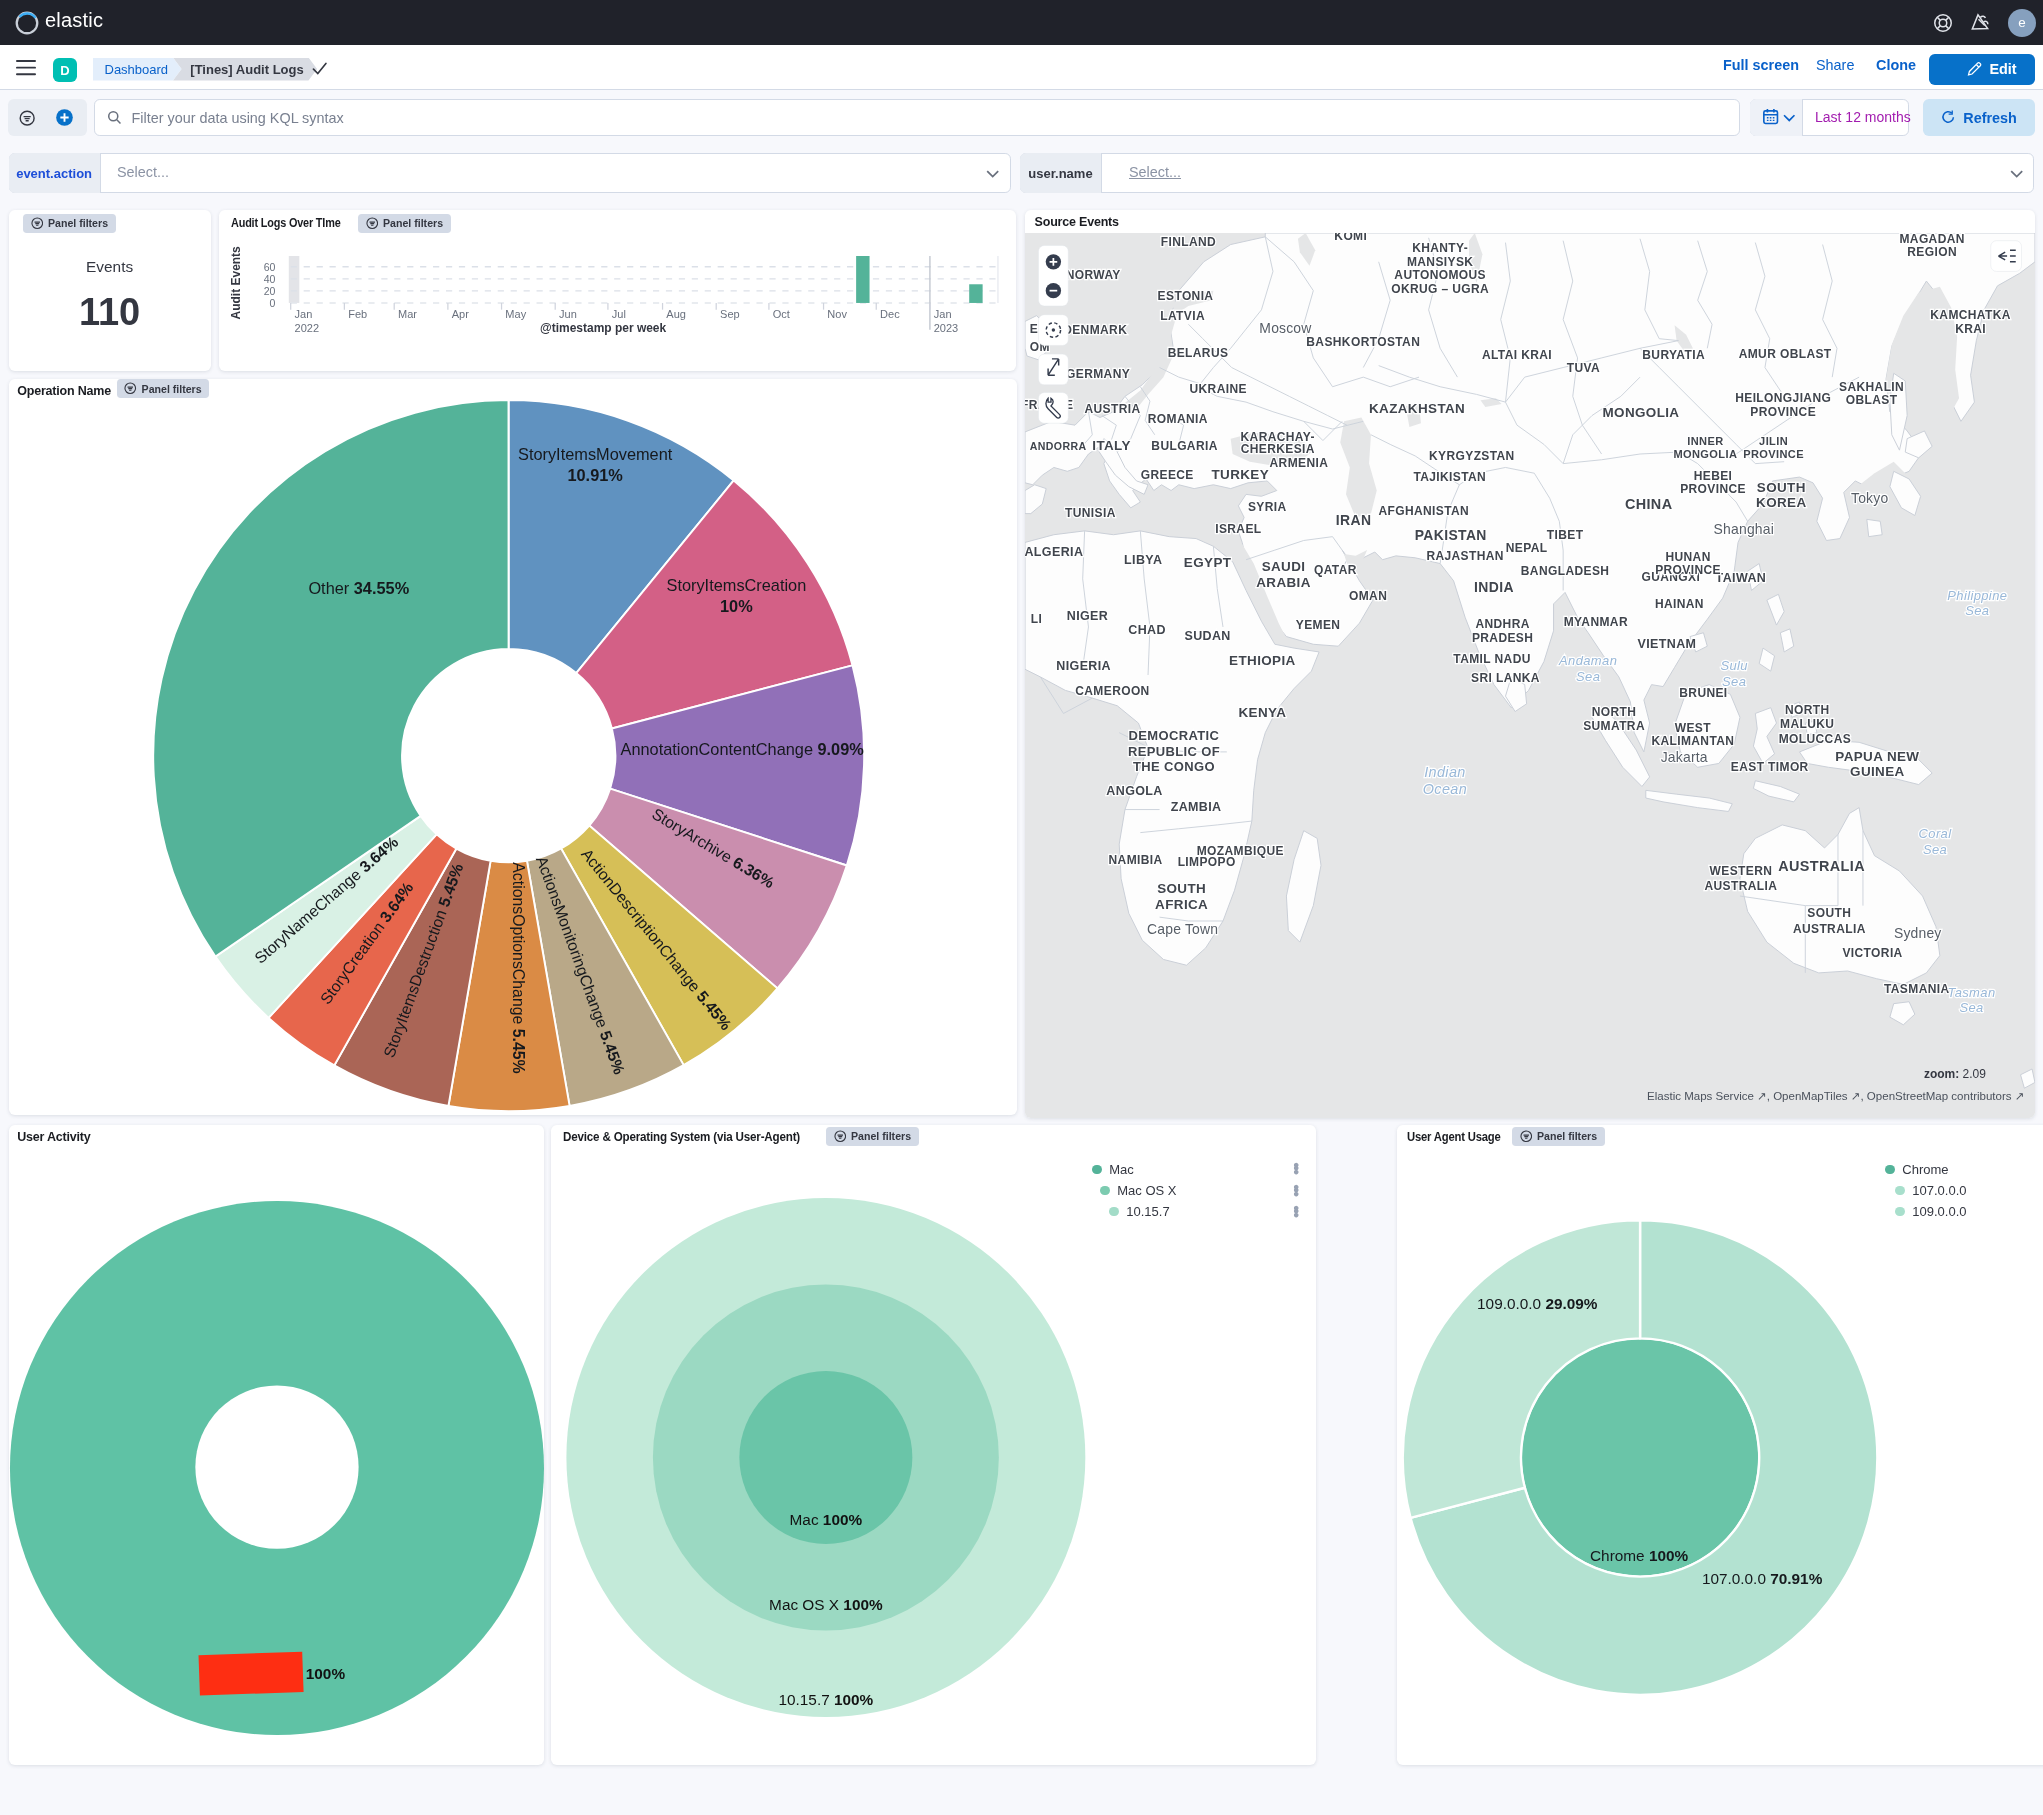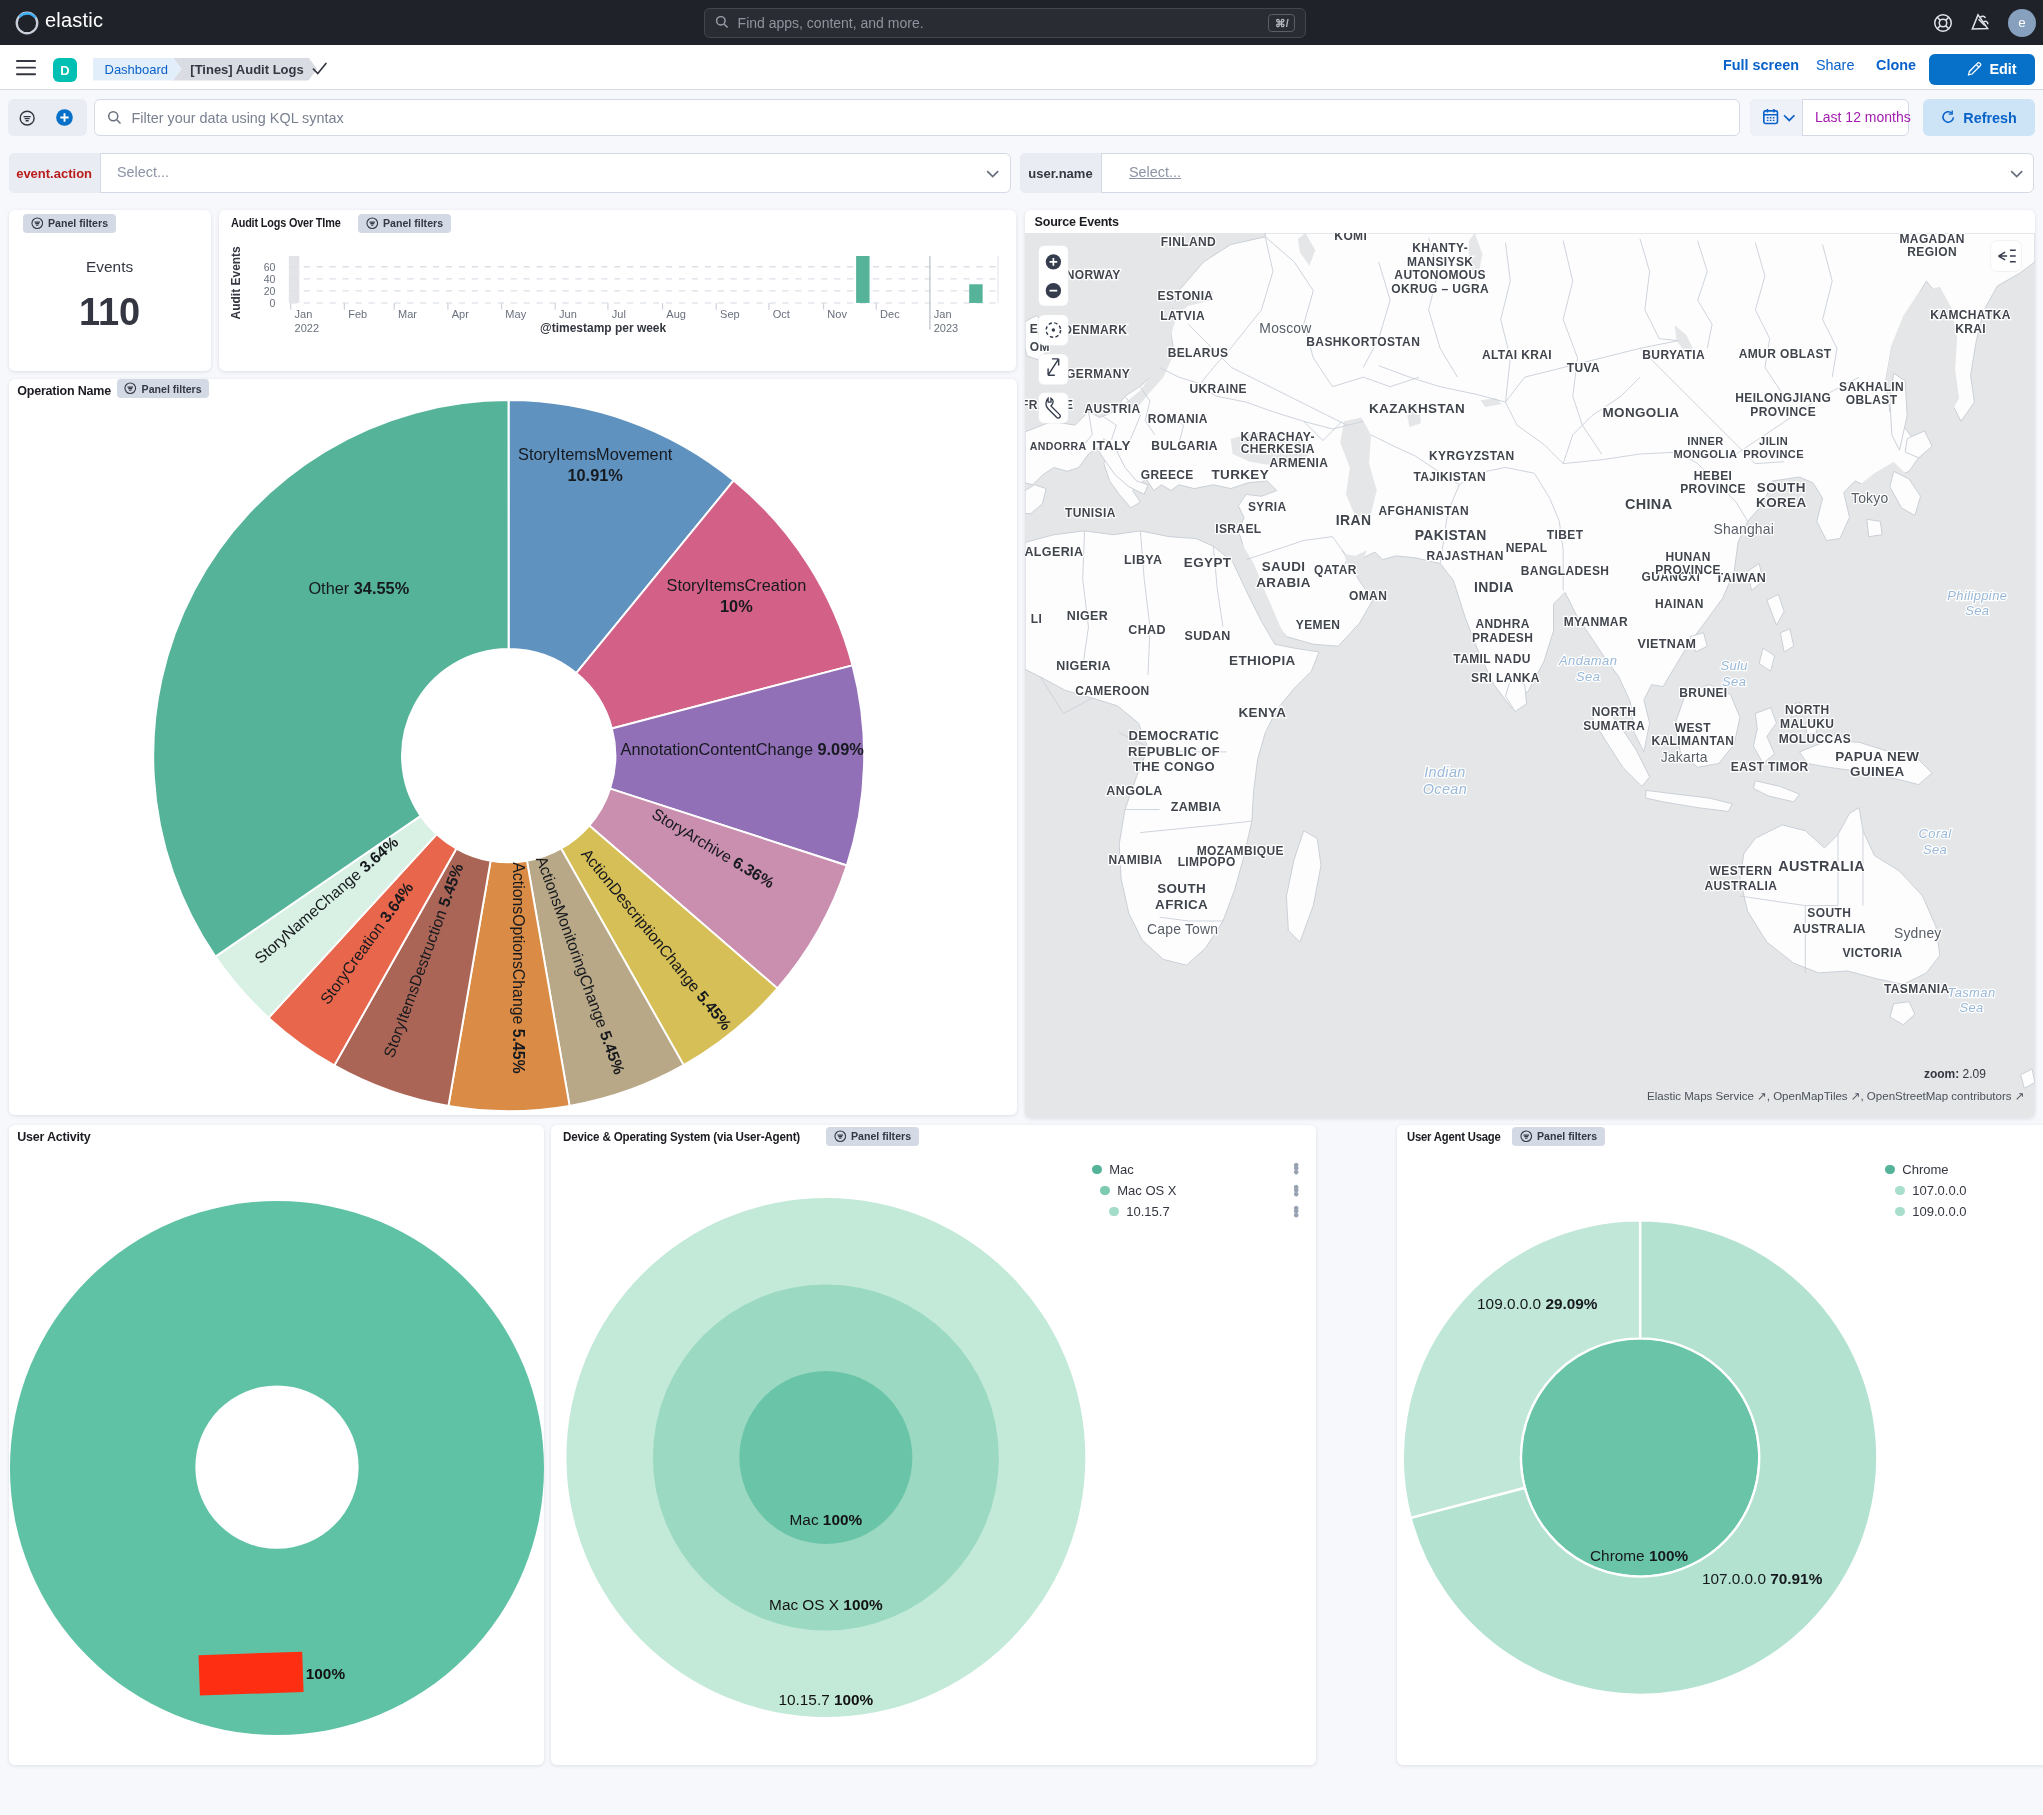--- a/index.html
+++ b/index.html
@@ -16,28 +16,20 @@
 </style>
 </head>
 <body>
 
 <div id="hdr">
   <svg class="abs" style="left:15.4px;top:10.6px" width="24" height="24" viewBox="0 0 25 25">
     <circle cx="12.5" cy="12.5" r="10.7" fill="none" stroke="#c9cfd8" stroke-width="2.4"></circle>
     <path d="M4.6 6.2 A10.7 10.7 0 0 1 21.4 7.2" fill="none" stroke="#3daef5" stroke-width="2.5"></path>
   </svg>
   <div class="abs" style="left:45px;top:8.6px;color:#fff;font-size:20px;letter-spacing:0.2px">elastic</div>
-  <div class="abs" style="left:704px;top:7.7px;width:602px;height:30px;background:#2a2c33;border:1px solid #43464f;border-radius:5.8px;display:flex;align-items:center;padding:0 9.6px;">
-    <svg width="14.4" height="14.4" viewBox="0 0 16 16" fill="none" stroke="#9aa0ab" stroke-width="1.6">
-        <circle cx="6.5" cy="6.5" r="4.7"></circle>
-        <path d="M10.2 10.2 L14 14"></path>
-      </svg>
-    <span style="color:#8e939e;font-size:14px;margin-left:8.6px;">Find apps, content, and more.</span>
-    <span style="margin-left:auto;border:1px solid #5a5e68;border-radius:3.8px;color:#b6bac3;font-size:10.6px;padding:1.9px 5.8px;font-weight:bold;">⌘/</span>
-  </div>
   <svg class="abs" style="left:1933px;top:12.5px" width="20" height="20" viewBox="0 0 16 16" fill="none" stroke="#dfe2e8" stroke-width="1.2">
     <circle cx="8" cy="8" r="6.6"></circle>
       <circle cx="8" cy="8" r="3"></circle>
     <path d="M3.4 3.4 L5.9 5.9 M12.6 3.4 L10.1 5.9 M3.4 12.6 L5.9 10.1 M12.6 12.6 L10.1 10.1"></path>
   </svg>
   <svg class="abs" style="left:1971px;top:12.5px" width="20" height="20" viewBox="0 0 16 16" fill="none" stroke="#dfe2e8" stroke-width="1.2">
     <path d="M4.5 2 L2 14 L14 11.5 Z" transform="rotate(10 8 8)"></path>
     <path d="M6 5 L11 10 M7.5 3.5 C9 2, 11 2.5, 11.5 4 M10 7 C12 6, 13.5 7, 13.5 9"></path>
   </svg>
   <div class="abs" style="left:2008px;top:8.6px;width:28px;height:28px;border-radius:50%;background:#86a0be;color:#fff;font-size:13.4px;display:flex;align-items:center;justify-content:center;">e</div>
@@ -94,21 +86,21 @@
 <div class="abs" style="left:1815px;top:109px;color:#a21caf;font-size:14px;">Last 12 months</div>
 <div class="abs" style="left:1923px;top:99px;width:112px;height:37px;background:#cce4f5;border-radius:5.8px;color:#0961ca;font-size:14.4px;font-weight:600;display:flex;align-items:center;justify-content:center;gap:7.7px;">
   <svg width="14.4" height="14.4" viewBox="0 0 16 16" fill="none" stroke="#0961ca" stroke-width="1.7">
       <path d="M13.8 8 A5.8 5.8 0 1 1 12 3.5"></path>
       <path d="M12.5 0.5 L12.5 4.5 L8.5 4.5" stroke-width="1.4"></path>
     </svg>
   Refresh
 </div>
 
 <div class="abs" style="left:8.6px;top:153px;width:1002px;height:40px;background:#fff;border:1px solid #d3dae6;border-radius:5.8px;"></div>
-<div class="abs" style="left:8.6px;top:153px;width:92px;height:40px;background:#e9edf3;border-right:1px solid #d3dae6;border-radius:5.8px 0 0 5.8px;color:#b91c1c;font-size:13px;font-weight:600;display:flex;align-items:center;justify-content:center;">event.action</div>
+<div class="abs" style="left:8.6px;top:153px;width:92px;height:40px;background:#e9edf3;border-right:1px solid #d3dae6;border-radius:5.8px 0 0 5.8px;color:#1d4ed8;font-size:13px;font-weight:600;display:flex;align-items:center;justify-content:center;">event.action</div>
 <div class="abs" style="left:117px;top:164px;color:#8b93a4;font-size:14.4px;">Select...</div>
 <svg class="abs" style="left:986px;top:170px" width="13.4" height="7.7" viewBox="0 0 12 7" fill="none" stroke="#69707d" stroke-width="1.6">
     <path d="M1 1 L6 6 L11 1"></path>
   </svg>
 <div class="abs" style="left:1020px;top:153px;width:1014px;height:40px;background:#fff;border:1px solid #d3dae6;border-radius:5.8px;"></div>
 <div class="abs" style="left:1020px;top:153px;width:82px;height:40px;background:#e9edf3;border-right:1px solid #d3dae6;border-radius:5.8px 0 0 5.8px;color:#343741;font-size:13px;font-weight:600;display:flex;align-items:center;justify-content:center;">user.name</div>
 <div class="abs" style="left:1129px;top:164px;color:#8b93a4;font-size:14.4px;text-decoration:underline;">Select...</div>
 <svg class="abs" style="left:2010px;top:170px" width="13.4" height="7.7" viewBox="0 0 12 7" fill="none" stroke="#69707d" stroke-width="1.6">
     <path d="M1 1 L6 6 L11 1"></path>
   </svg>

